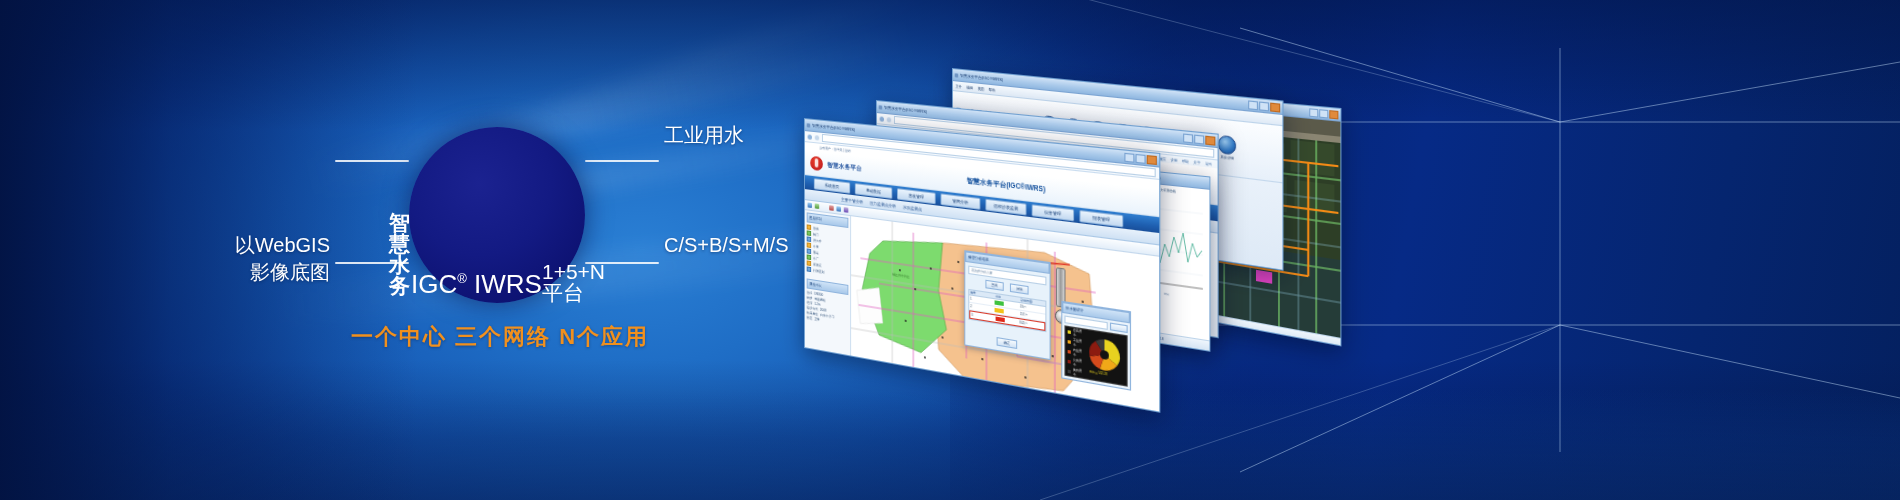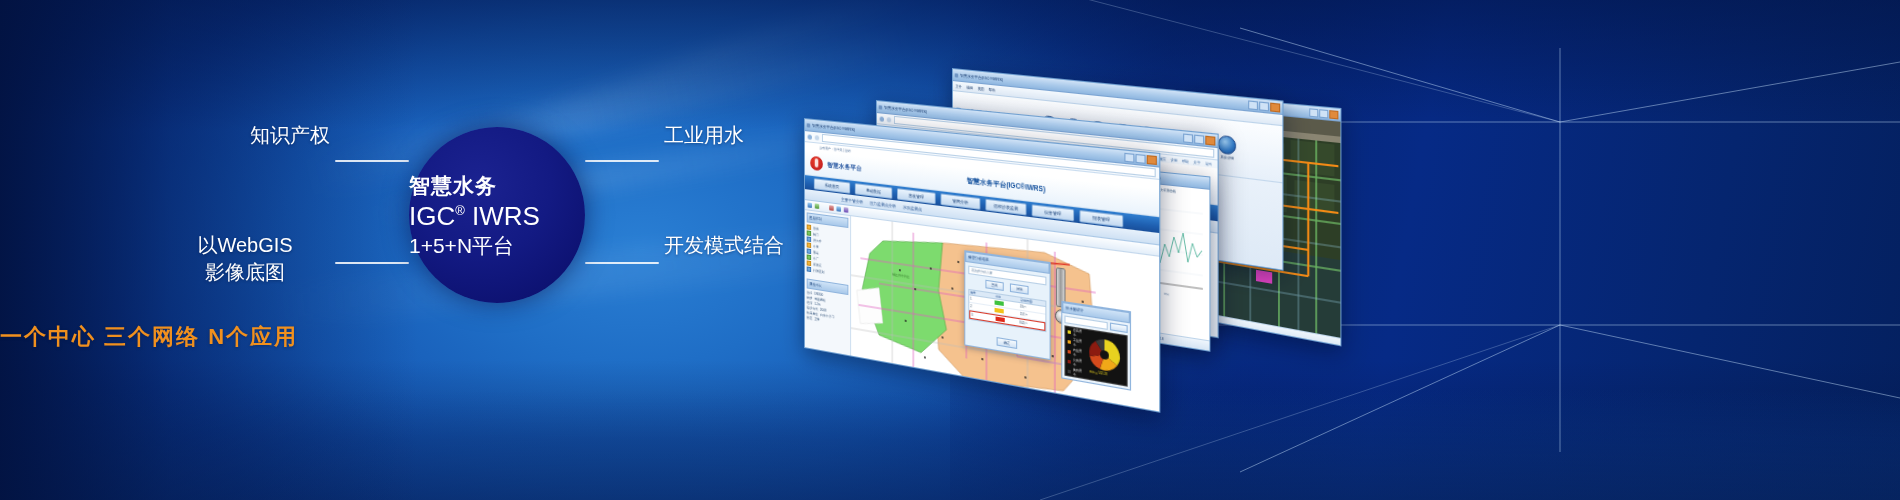--- a/index.html
+++ b/index.html
@@ -29,34 +29,34 @@
   .ray.r2{left:360px;top:160px;width:540px;height:26px;transform:rotate(-9deg);opacity:.8;}
   .ray.r3{left:260px;top:250px;width:700px;height:44px;transform:rotate(-6deg);opacity:.55;}
   .ray.r4{left:520px;top:40px;width:420px;height:22px;transform:rotate(-17deg);opacity:.6;}
   .floor{position:absolute;left:0;bottom:0;width:1900px;height:110px;
     background:linear-gradient(to bottom, rgba(10,60,150,0) 0%, rgba(14,70,160,.30) 45%, rgba(20,85,175,.40) 100%);}
 
   
   .circle{position:absolute;left:409px;top:127px;width:176px;height:176px;border-radius:50%;
     background:radial-gradient(circle at 40% 32%, #1b2290 0%, #131a83 45%, #0d1272 78%, #0a0e62 100%);
     box-shadow:0 0 26px rgba(5,10,60,.55);
-    display:flex;flex-direction:column;align-items:flex-start;justify-content:center;z-index:6;}
+    display:flex;flex-direction:row;align-items:flex-end;justify-content:center;z-index:6;}
   .c-l1{color:#fff;font-size:21px;font-weight:bold;letter-spacing:1px;line-height:1;margin-bottom:7px;}
   .c-l2{color:#fff;font-size:26px;line-height:1;margin-bottom:6px;white-space:nowrap;}
   .c-l2 .reg{font-size:13px;vertical-align:super;}
   .c-l3{color:#fff;font-size:21px;line-height:1;}
 
   
   .lab{position:absolute;color:#fff;font-size:20px;line-height:1.35;z-index:7;text-shadow:0 1px 3px rgba(0,20,60,.45);}
   .lab.right-al{text-align:right;}
   .lab.left-al{text-align:left;}
   .connector{position:absolute;height:2px;background:rgba(255,255,255,.85);z-index:5;border-radius:1px;}
 
   
-  .tagline{position:absolute;left:0;top:322px;width:1000px;
+  .tagline{position:absolute;left:0;top:322px;width:1000px;text-align:center;
     color:#f0901e;font-size:22px;font-weight:bold;letter-spacing:2px;z-index:7;
     text-shadow:0 1px 3px rgba(0,20,60,.4);}
 
   
   .winwrap{position:absolute;z-index:4;}
   .win{position:absolute;background:#eef4fb;border:1px solid #6f9fd0;
     box-shadow:0 6px 22px rgba(0,10,40,.45);overflow:hidden;}
   .titlebar{height:11px;background:linear-gradient(to bottom,#cfe2f6,#a9c9ea 55%,#8fb7e0);
     border-bottom:1px solid #7aa3d2;display:flex;align-items:center;padding:0 2px;gap:2px;}
   .tb-dot{width:4px;height:4px;border-radius:1px;background:#6f95c4;}
@@ -645,31 +645,30 @@
 
   <div class="circle">
     <div class="c-l1">智慧水务</div>
     <div class="c-l2">
       <span>IGC</span><span class="reg">®</span>&nbsp;<span>IWRS</span>
     </div>
     <div class="c-l3">1+5+N平台</div>
   </div>
 
   <div class="lab right-al" style="left:175px;top:122px;width:155px;">
-    <div>知识产权</div>
   </div>
 
   <div class="lab left-al" style="left:664px;top:122px;width:230px;">
     <div>工业用水</div>
   </div>
 
-  <div class="lab right-al" style="left:160px;top:232px;width:170px;text-align:center;">
+  <div class="lab right-al" style="left:160px;top:232px;width:170px;">
     <div>以WebGIS</div>
     <div>影像底图</div>
   </div>
 
   <div class="lab left-al" style="left:664px;top:232px;width:250px;">
-    <div>开发模式结合</div>
+    <div>C/S+B/S+M/S</div>
   </div>
 
   <div class="tagline">一个中心  三个网络  N个应用</div>
 
 </div>
 
 </body></html>

